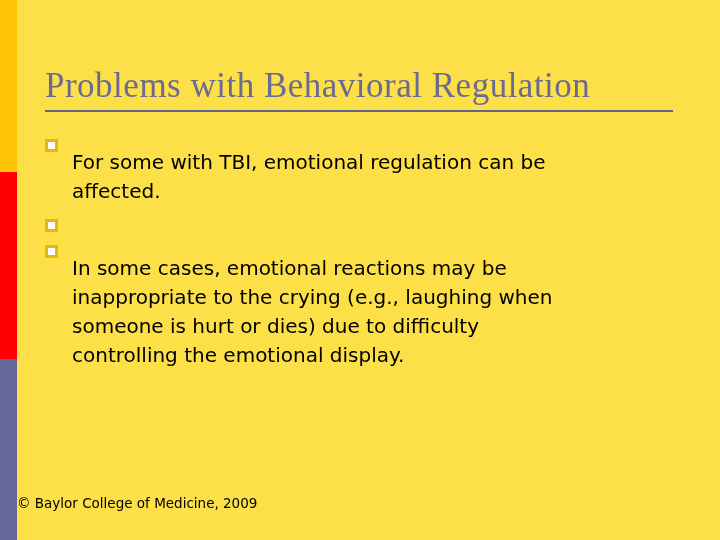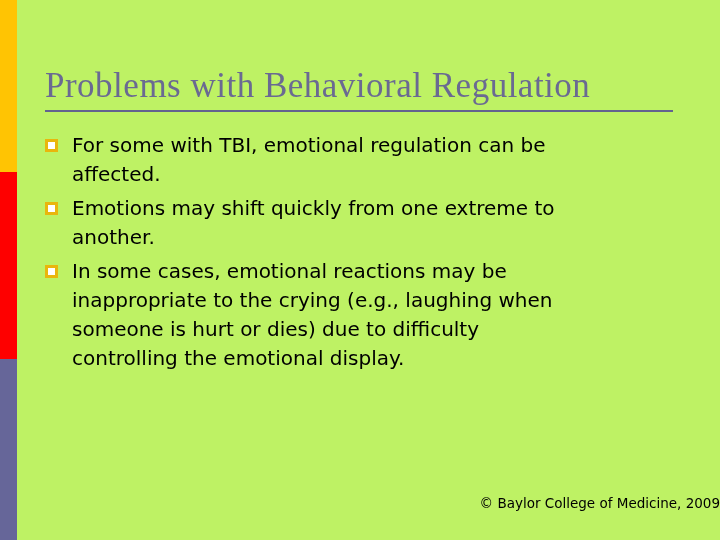--- a/index.html
+++ b/index.html
@@ -4,21 +4,21 @@
 <style>
   html, body {
     margin: 0;
     padding: 0;
     background: #ffffff;
   }
   .slide {
     position: relative;
     width: 720px;
     height: 540px;
-    background: #bef264;
+    background: #fde047;
     overflow: hidden;
     font-family: "DejaVu Sans", sans-serif;
   }
   
   .edge-bar {
     position: absolute;
     left: 0;
     top: 0;
     width: 17px;
     height: 540px;
@@ -70,29 +70,30 @@
     border: 3px solid #E9B60C;
     background: #ffffff;
     margin-top: 8px;
     margin-right: 14px;
   }
   .bullet-text {
     font-size: 20px;
     line-height: 29px;
     color: #000000;
     white-space: pre;
+    margin-top: 17px;
   }
 
   
   .footer {
     position: absolute;
     left: 17px;
     right: 0;
     top: 495px;
-    text-align: right;
+    text-align: left;
     font-size: 13.5px;
     line-height: 17px;
     color: #000000;
   }
 </style>
 </head>
 <body>
 
 <div class="slide">
 
@@ -106,22 +107,20 @@
   <div class="title-rule"></div>
 
   <div class="bullets">
     <div class="bullet">
       <span class="marker"></span>
       <span class="bullet-text">For some with TBI, emotional regulation can be
 affected.</span>
     </div>
     <div class="bullet">
       <span class="marker"></span>
-      <span class="bullet-text">Emotions may shift quickly from one extreme to
-another.</span>
     </div>
     <div class="bullet">
       <span class="marker"></span>
       <span class="bullet-text">In some cases, emotional reactions may be
 inappropriate to the crying (e.g., laughing when
 someone is hurt or dies) due to difficulty
 controlling the emotional display.</span>
     </div>
   </div>
 

